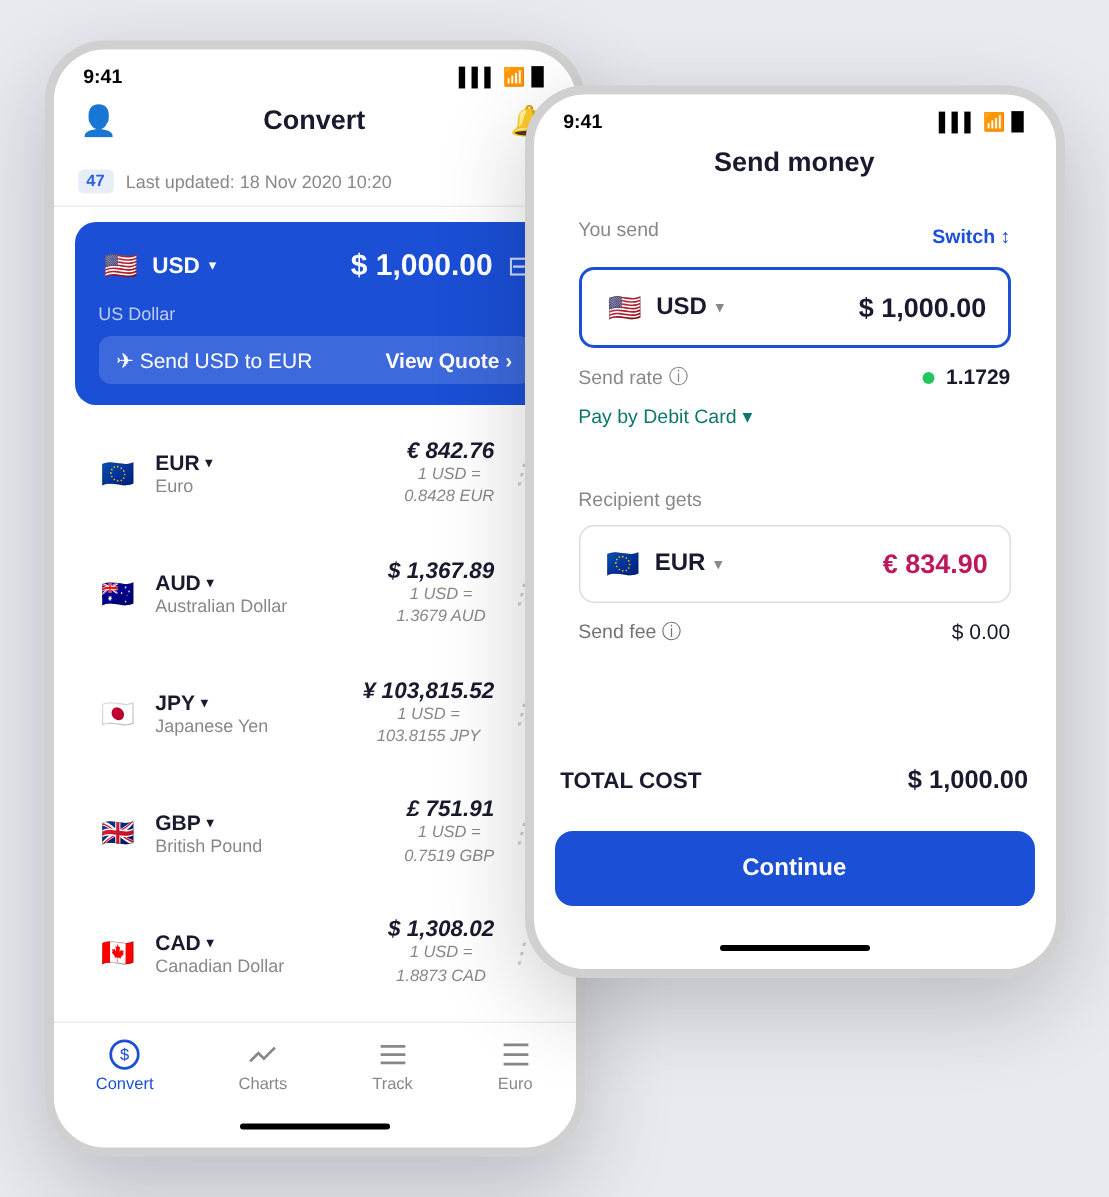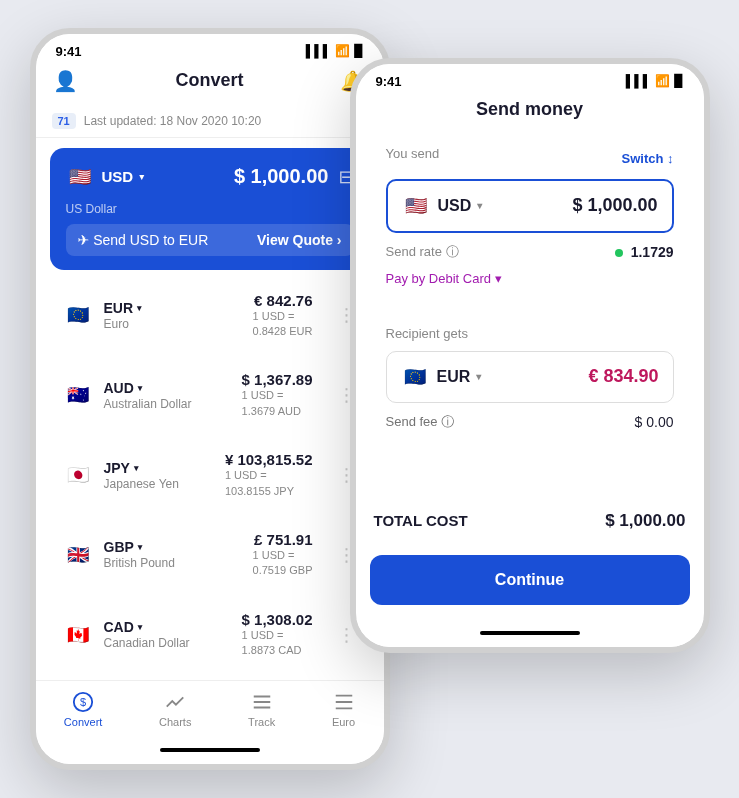--- a/index.html
+++ b/index.html
@@ -154,23 +154,23 @@
     .currency-info { }
     .currency-item-code {
       font-size: 14px;
       font-weight: 700;
       color: #1a1a2e;
       display: flex;
       align-items: center;
       gap: 4px;
     }
     .currency-item-name { font-size: 12px; color: #888; margin-top: 1px; }
-    .currency-right { text-align: right; display: flex; align-items: center; gap: 25px; }
+    .currency-right { text-align: right; display: flex; align-items: center; gap: 8px; font-style: italic; }
     .currency-amount-main { font-size: 15px; font-weight: 700; color: #1a1a2e; }
-    .currency-rate { font-size: 11px; color: #888; text-align: left; line-height: 1.4; }
+    .currency-rate { font-size: 11px; color: #888; text-align: center; line-height: 1.4; }
     .more-icon { color: #ccc; font-size: 18px; }
     
     .bottom-nav {
       display: flex;
       justify-content: space-around;
       align-items: center;
       padding: 10px 0 8px;
       background: #fff;
       border-top: 1px solid #eee;
       margin-top: 10px;
@@ -243,21 +243,21 @@
     .send-amount { font-size: 18px; font-weight: 700; color: #1a1a2e; }
     .send-rate-row {
       display: flex;
       justify-content: space-between;
       align-items: center;
       padding: 10px 0 4px;
     }
     .send-rate-label { font-size: 13px; color: #888; display: flex; align-items: center; gap: 4px; }
     .rate-dot { width: 8px; height: 8px; background: #22c55e; border-radius: 50%; display: inline-block; }
     .send-rate-value { font-size: 14px; font-weight: 600; color: #1a1a2e; }
-    .pay-method { display: flex; align-items: center; gap: 4px; font-size: 13px; color: #a21caf; padding: 6px 0 2px; }
+    .pay-method { display: flex; align-items: center; gap: 4px; font-size: 13px; color: #0f766e; padding: 6px 0 2px; }
     .recipient-section {
       background: #fff;
       margin: 0 14px 10px;
       border-radius: 14px;
       padding: 14px 16px;
     }
     .recipient-label { font-size: 13px; color: #888; margin-bottom: 10px; }
     .recipient-currency-row {
       display: flex;
       justify-content: space-between;
@@ -327,21 +327,21 @@
           </div>
         </div>
 
         <div class="app-header">
           <span class="header-icon">👤</span>
           <span class="header-title">Convert</span>
           <span class="header-icon">🔔</span>
         </div>
 
         <div class="last-updated-bar">
-          <span class="badge">71</span>
+          <span class="badge">47</span>
           <span class="last-updated-text">Last updated: 18 Nov 2020 10:20</span>
         </div>
 
         <div class="source-card">
           <div class="source-card-top">
             <div class="currency-selector">
               <div class="flag-circle">🇺🇸</div>
               <span class="currency-code">USD</span>
               <span class="dropdown-arrow">▾</span>
             </div>

